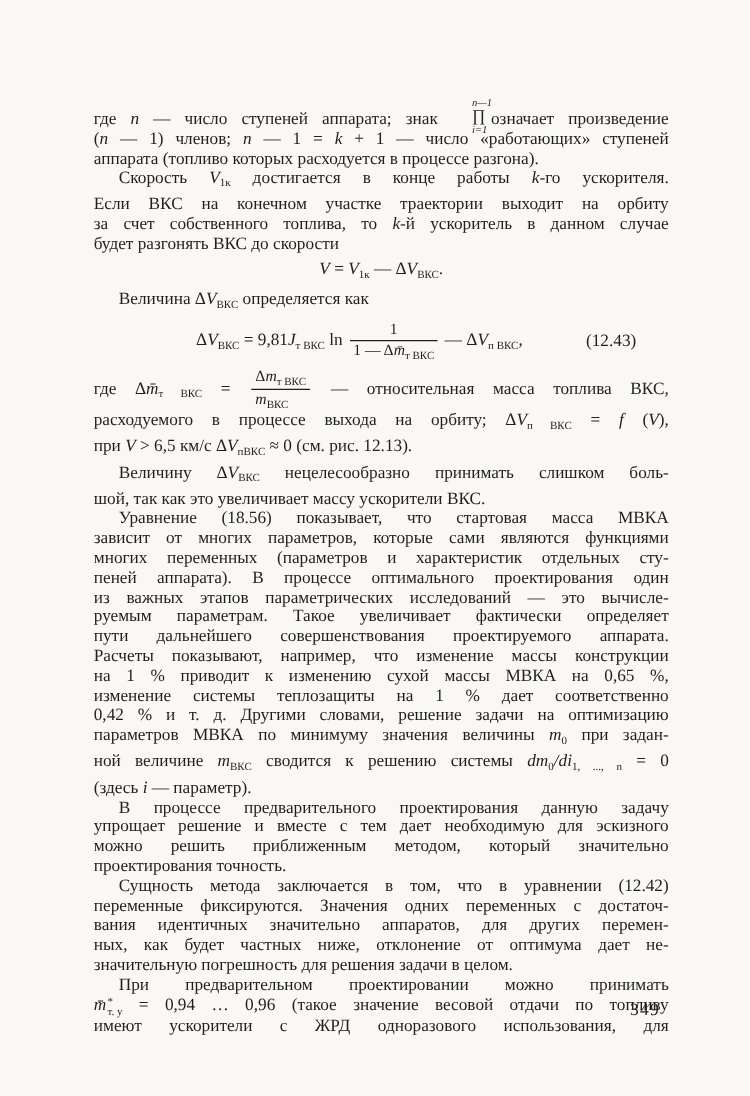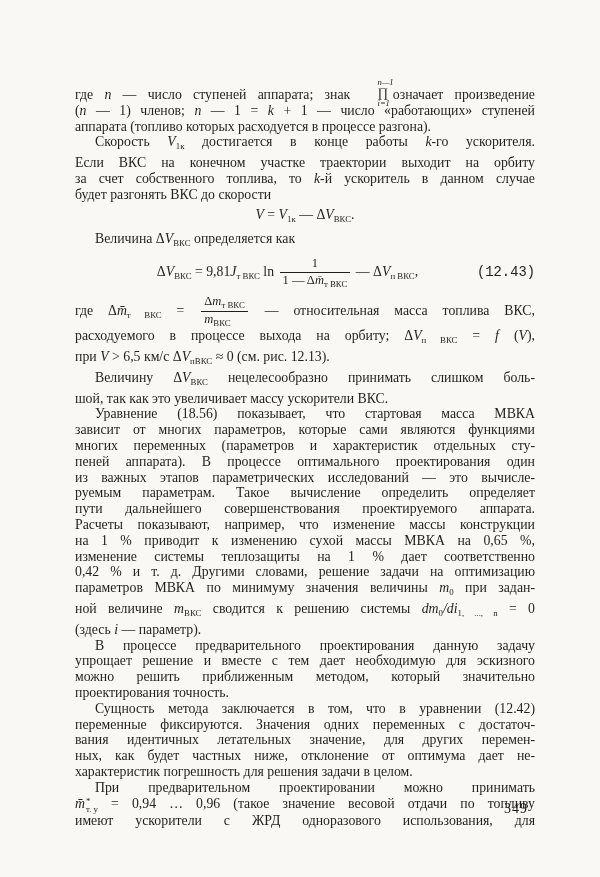--- a/index.html
+++ b/index.html
@@ -17,21 +17,21 @@
   .jl { text-align:justify; text-align-last:justify; }
   .ind { text-indent:20px; }
   .i { font-style:italic; }
   .sub { font-size:8.8px; vertical-align:-3px; }
   .frac { display:inline-block; vertical-align:middle; text-align:center; line-height:1.05; margin:0 2px; font-size:12.5px; }
   .frac .num { display:block; border-bottom:1px solid currentColor; padding:0 3px 1px; }
   .frac .den { display:block; padding:1px 3px 0; }
   .formula { position:relative; text-align:center; margin:4px 0; line-height:16px; }
   .formula.f43 { margin:6px 0; }
   .f43 .f-body { display:inline-block; transform:translateX(-38px);margin-left:41px; }
-  .eqnum { position:absolute; right:0; top:50%; transform:translateY(-50%);font-family:Liberation Mono, monospace; }
+  .eqnum { position:absolute; right:26px; top:50%; transform:translateY(-50%); }
   .prod { display:inline-block; position:relative; width:20px; height:14px; vertical-align:-1px; }
   .prod-inner { position:absolute; left:16px; top:-8px; width:100%; text-align:center; }
   .prod-top, .prod-bot { display:block; font-size:8.5px; line-height:8px; font-style:italic; }
   .prod-op { display:block; font-size:13px; line-height:13px; font-style:normal; }
   .stk { display:inline-block; vertical-align:-4px; text-align:left; margin-left:1px; }
   .stk span { display:block; font-size:8.8px; line-height:8px; }
   .pagenum { position:absolute; left:504px; top:801px; font-size:14px; letter-spacing:1px; }
 </style>
 </head>
 <body>
@@ -71,42 +71,42 @@
     <div class="para">
         <div class="ln jl ind">Величину Δ<span class="i">V</span><span class="sub">ВКС</span> нецелесообразно принимать слишком боль-</div>
         <div class="ln">шой, так как это увеличивает массу ускорители ВКС.</div>
       </div>
     <div class="para">
         <div class="ln jl ind">Уравнение (18.56) показывает, что стартовая масса МВКА</div>
         <div class="ln jl">зависит от многих параметров, которые сами являются функциями</div>
         <div class="ln jl">многих переменных (параметров и характеристик отдельных сту-</div>
         <div class="ln jl">пеней аппарата). В процессе оптимального проектирования один</div>
         <div class="ln jl">из важных этапов параметрических исследований — это вычисле-</div>
-        <div class="ln jl">руемым параметрам. Такое вычисление определить определяет</div>
+        <div class="ln jl">руемым параметрам. Такое увеличивает фактически определяет</div>
         <div class="ln jl">пути дальнейшего совершенствования проектируемого аппарата.</div>
         <div class="ln jl">Расчеты показывают, например, что изменение массы конструкции</div>
         <div class="ln jl">на 1 % приводит к изменению сухой массы МВКА на 0,65 %,</div>
         <div class="ln jl">изменение системы теплозащиты на 1 % дает соответственно</div>
         <div class="ln jl">0,42 % и т. д. Другими словами, решение задачи на оптимизацию</div>
         <div class="ln jl">параметров МВКА по минимуму значения величины <span class="i">m</span><span class="sub">0</span> при задан-</div>
         <div class="ln jl">ной величине <span class="i">m</span><span class="sub">ВКС</span> сводится к решению системы <span class="i">dm</span><span class="sub">0</span><span class="i">/di</span><span class="sub">1, ..., n</span> = 0</div>
         <div class="ln">(здесь <span class="i">i</span> — параметр).</div>
       </div>
     <div class="para">
         <div class="ln jl ind">В процессе предварительного проектирования данную задачу</div>
         <div class="ln jl">упрощает решение и вместе с тем дает необходимую для эскизного</div>
         <div class="ln jl">можно решить приближенным методом, который значительно</div>
         <div class="ln">проектирования точность.</div>
       </div>
     <div class="para">
         <div class="ln jl ind">Сущность метода заключается в том, что в уравнении (12.42)</div>
         <div class="ln jl">переменные фиксируются. Значения одних переменных с достаточ-</div>
-        <div class="ln jl">вания идентичных летательных значение, для других перемен-</div>
+        <div class="ln jl">вания идентичных значительно аппаратов, для других перемен-</div>
         <div class="ln jl">ных, как будет частных ниже, отклонение от оптимума дает не-</div>
-        <div class="ln">характеристик погрешность для решения задачи в целом.</div>
+        <div class="ln">значительную погрешность для решения задачи в целом.</div>
       </div>
     <div class="para">
         <div class="ln jl ind">При предварительном проектировании можно принимать</div>
         <div class="ln jl"><span class="i">m̄</span><span class="stk"><span>*</span><span>т. у</span></span> = 0,94 … 0,96 (такое значение весовой отдачи по топливу</div>
         <div class="ln jl">имеют ускорители с ЖРД одноразового использования, для</div>
       </div>
   </div>
   <div class="pagenum">349</div>
 </div>
 

